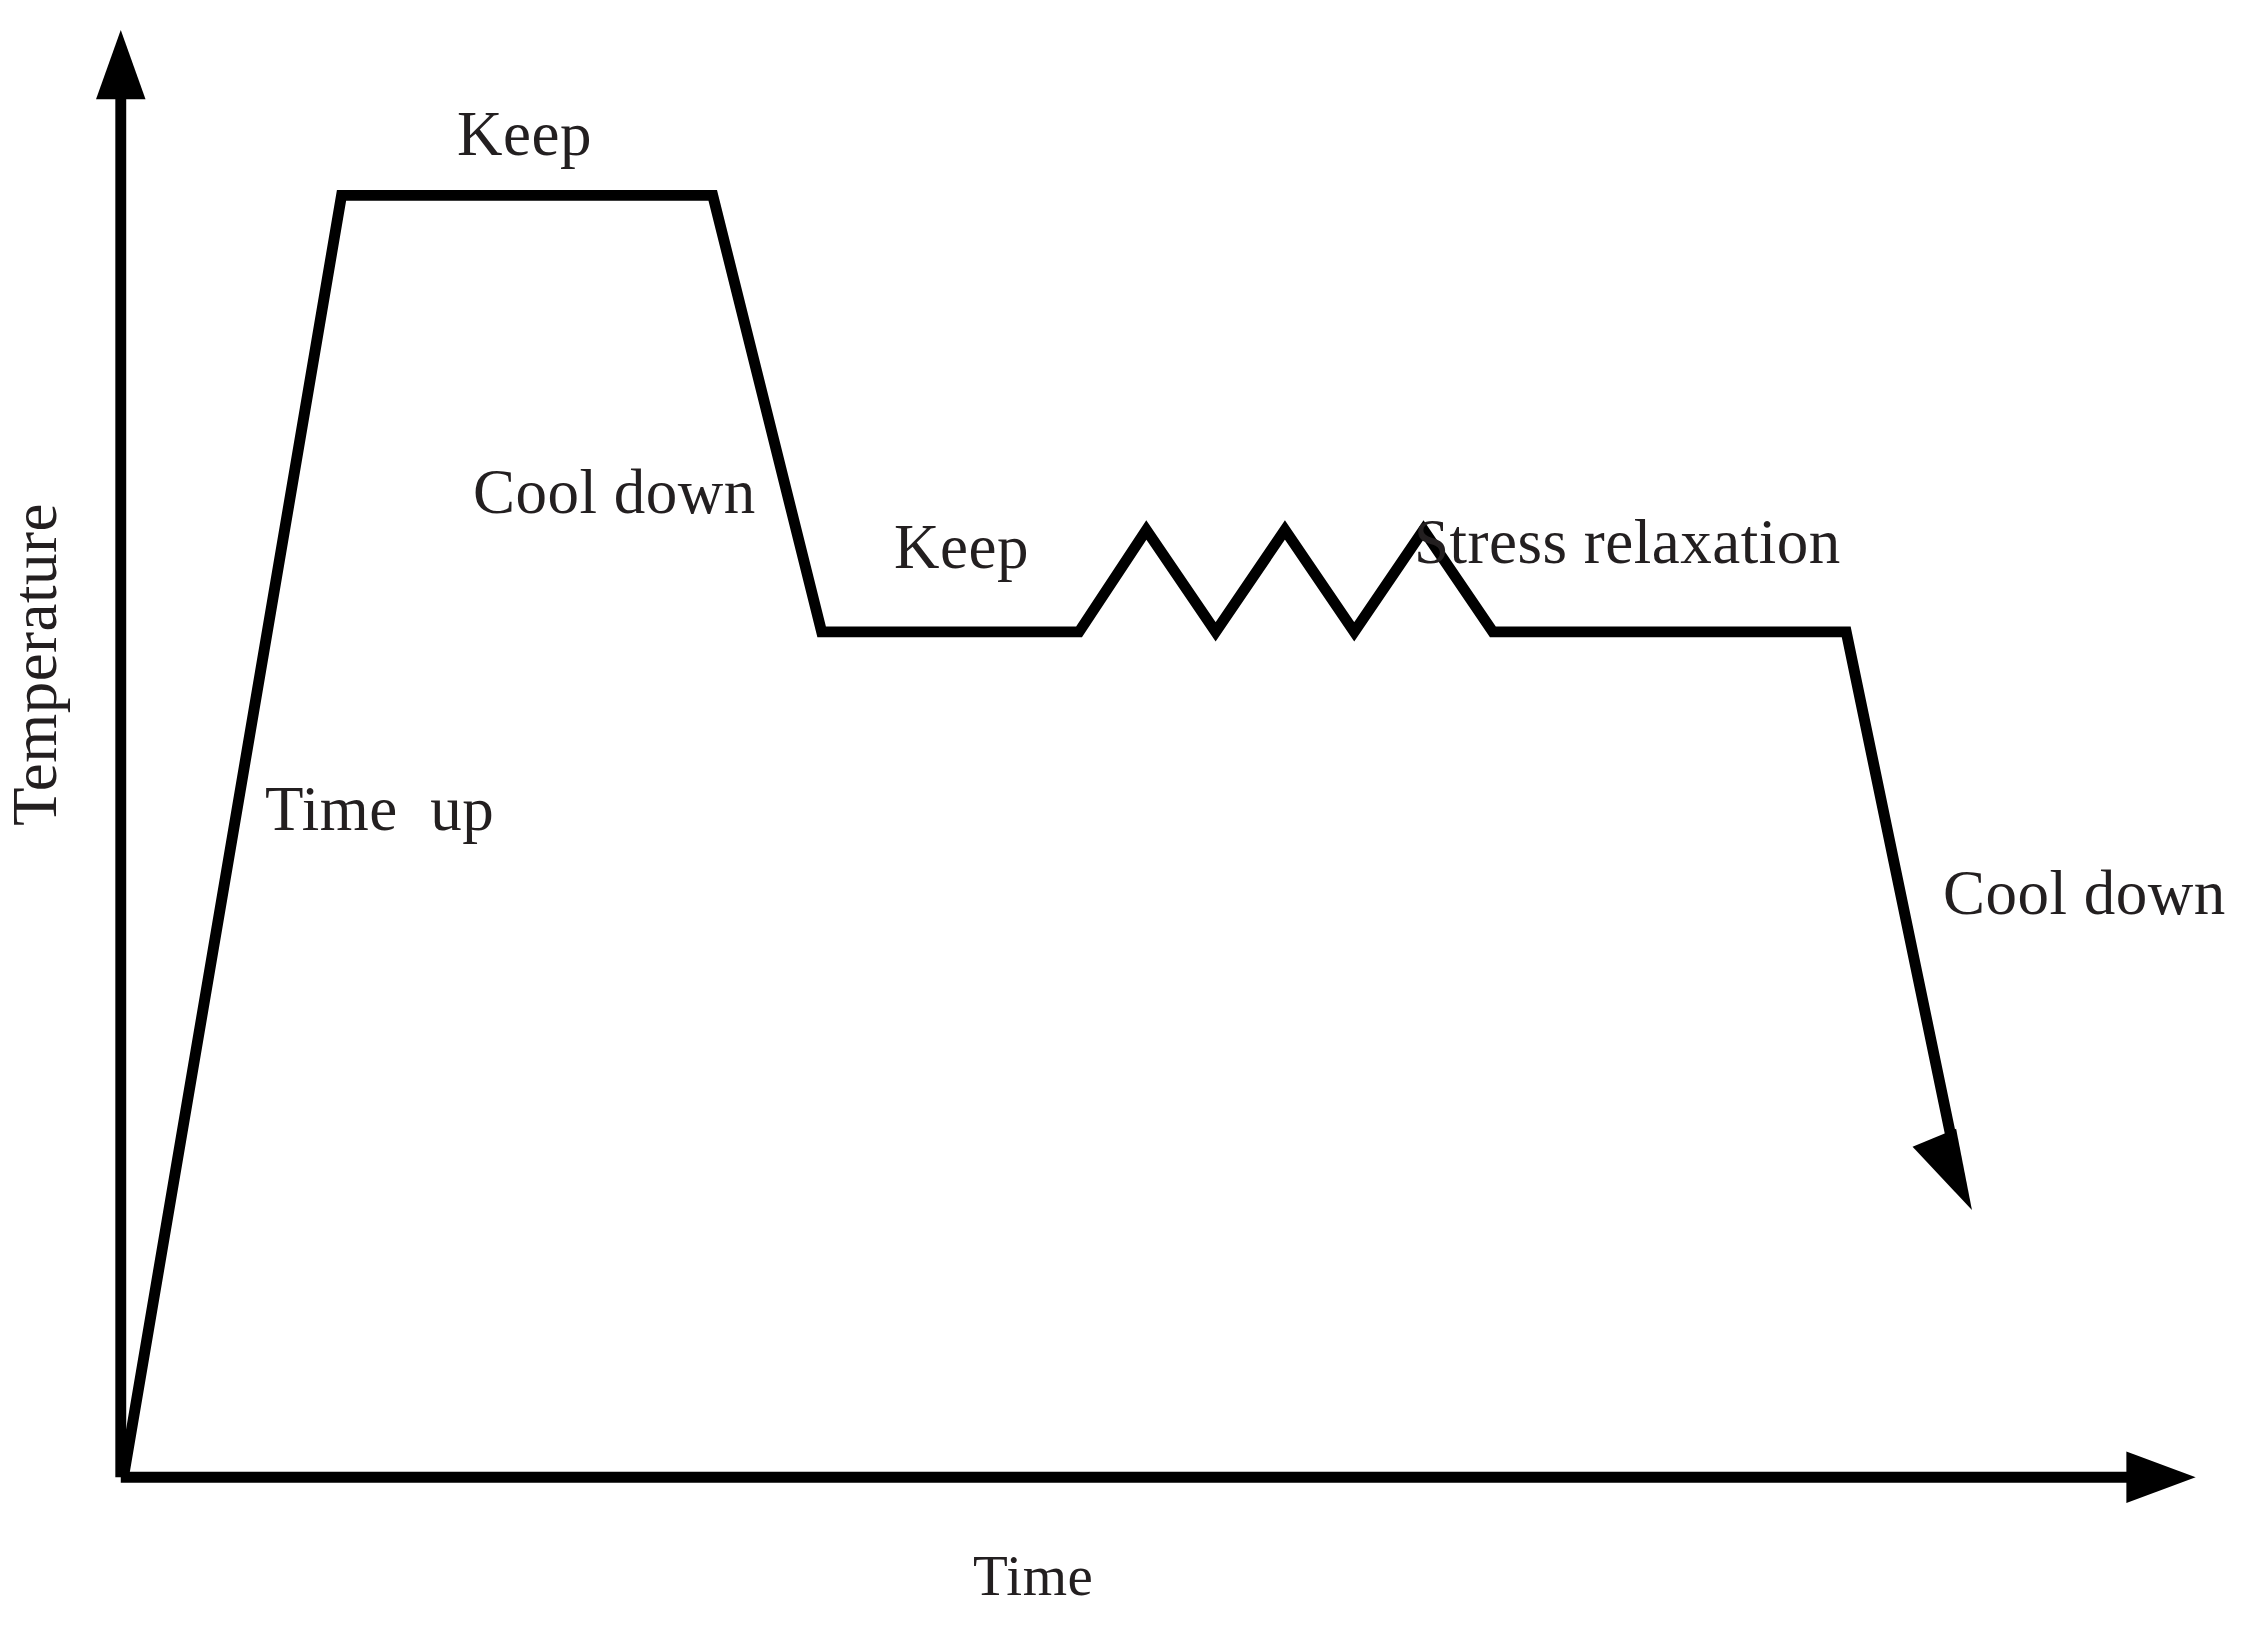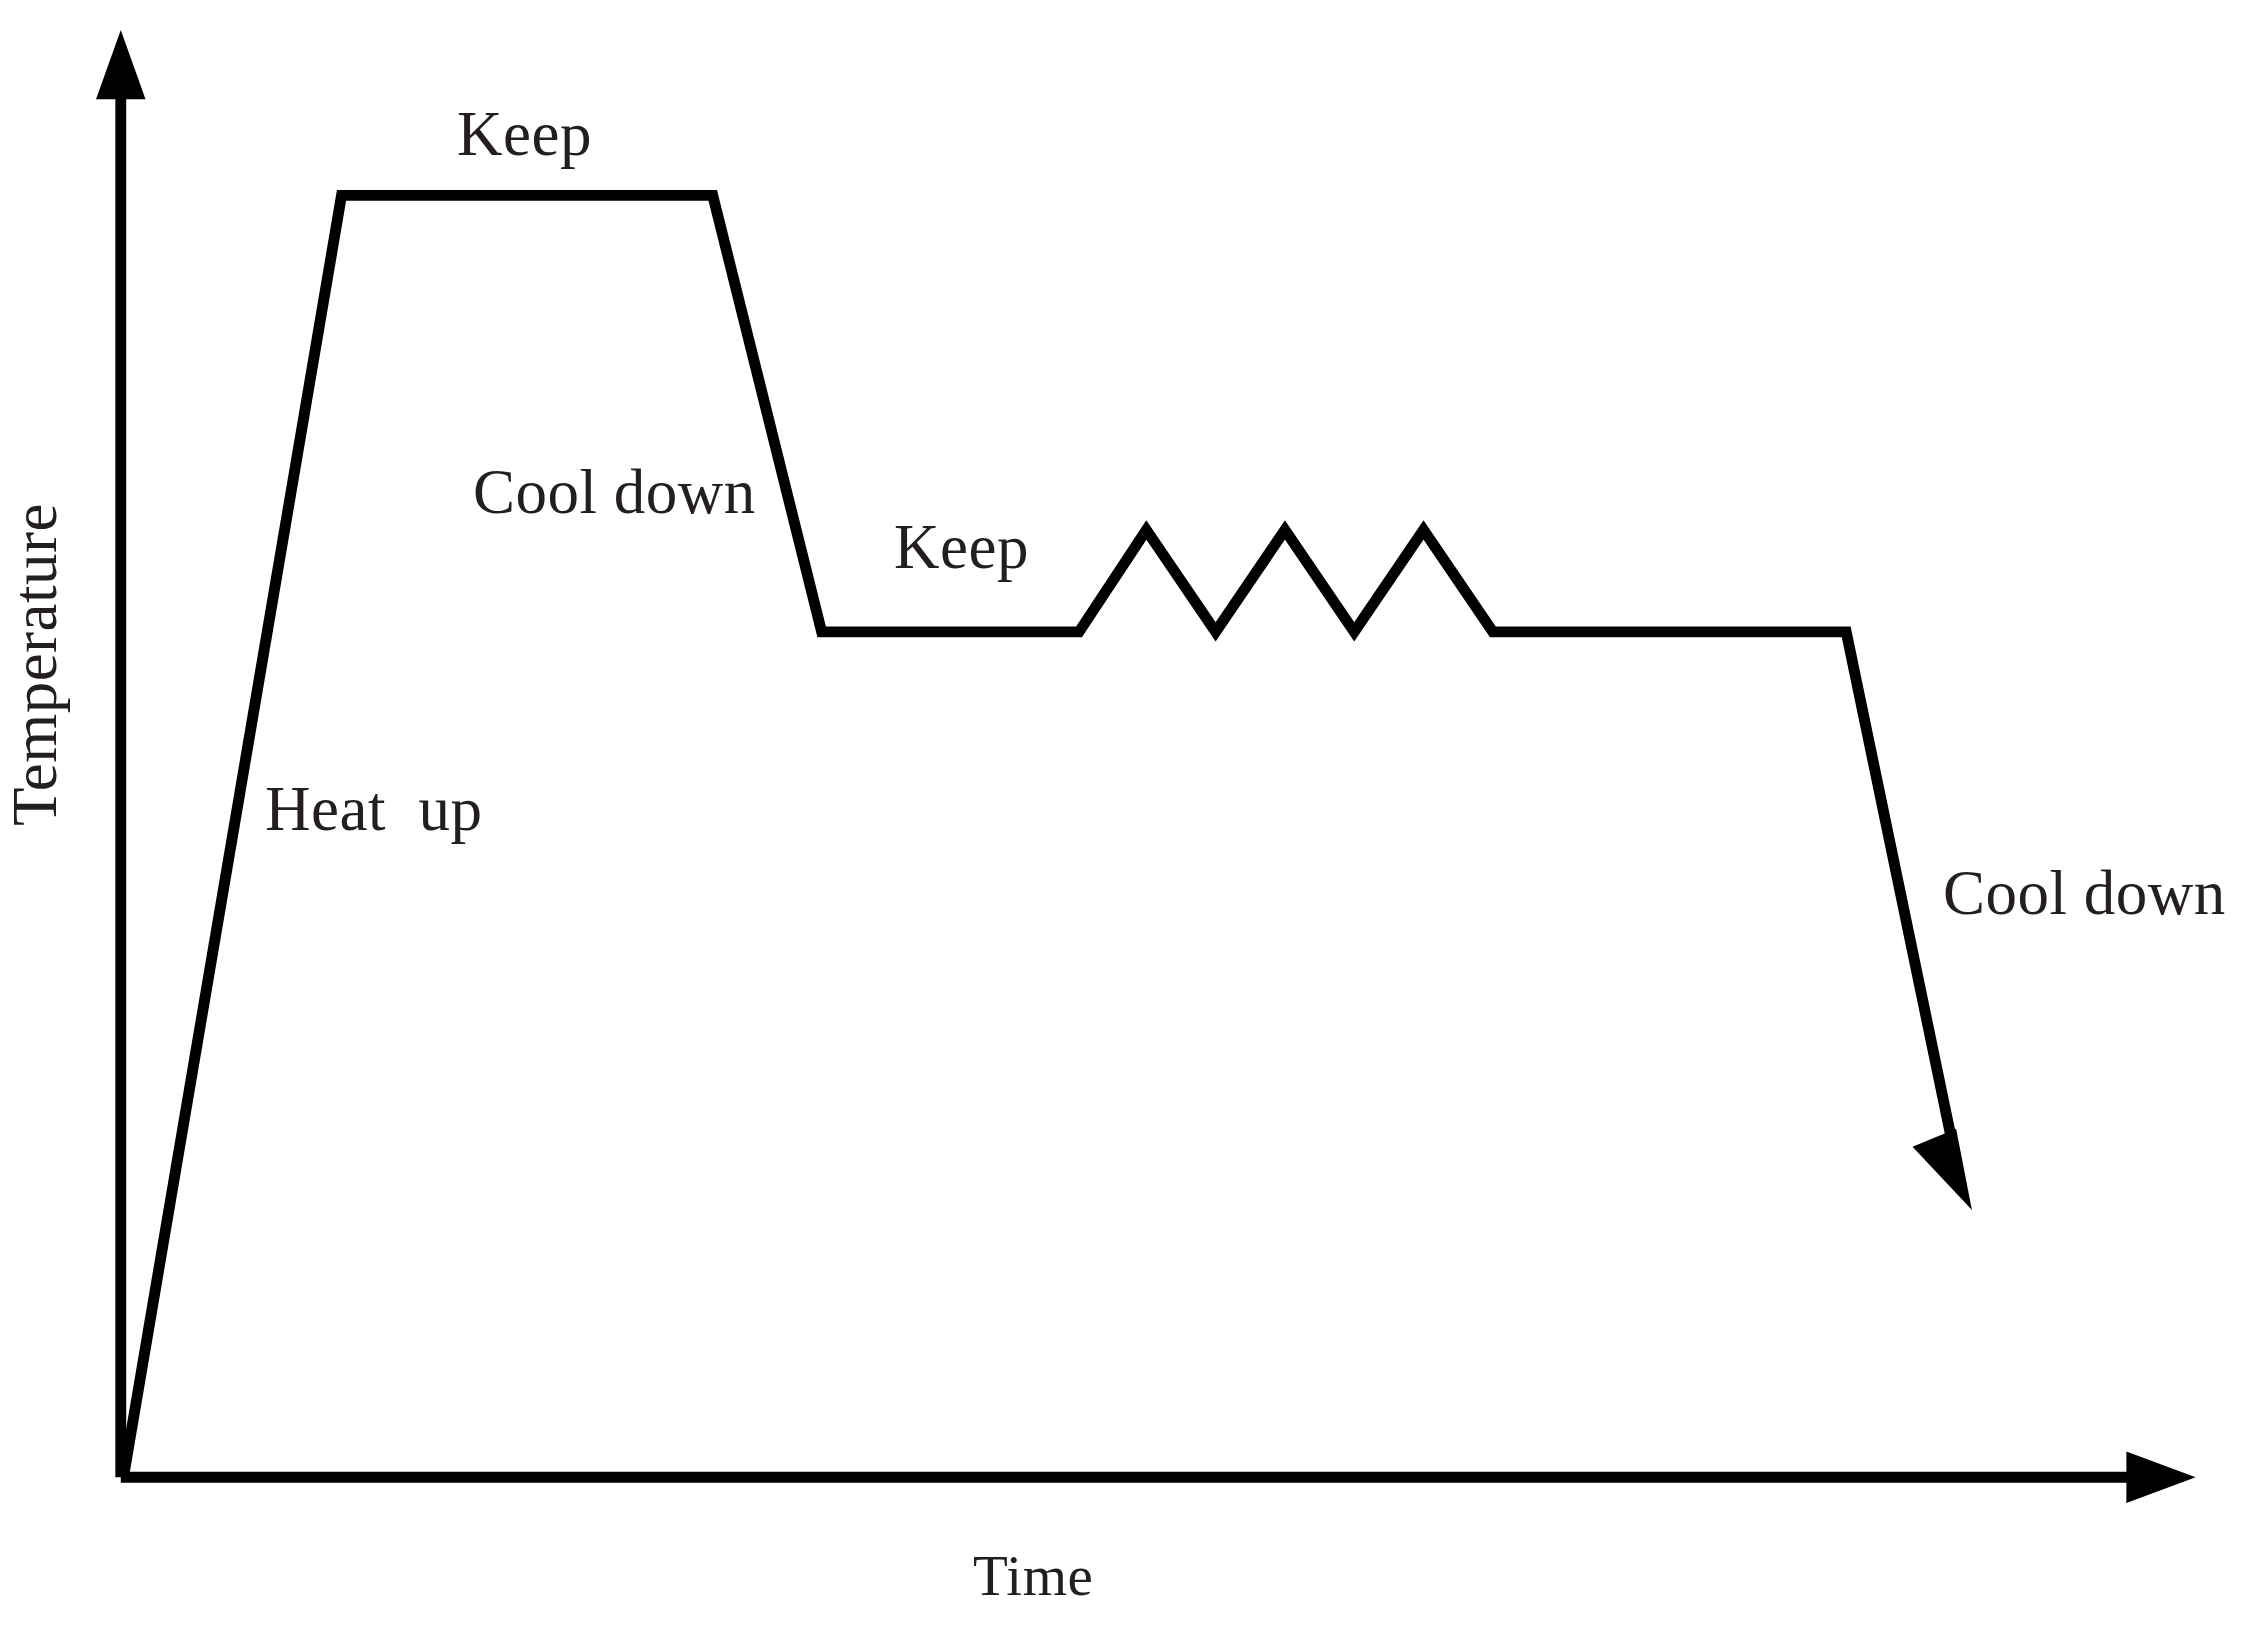--- a/index.html
+++ b/index.html
@@ -74,23 +74,24 @@
     </g>
 
   </svg>
 
   <div class="anno lbl-keep-top">Keep</div>
 
   <div class="anno lbl-cool-down-1">Cool down</div>
 
   <div class="anno lbl-keep-mid">Keep</div>
 
+  <div class="anno lbl-stress-relax">Stress relaxation</div>
 
 
-  <div class="anno lbl-heat-up">Heat  up</div>
+  <div class="anno lbl-heat-up">Time  up</div>
 
   <div class="anno lbl-cool-down-2">Cool down</div>
 
   <div class="anno lbl-xaxis-time">Time</div>
 
   <div class="anno lbl-yaxis-temp">Temperature</div>
 
 </div>
 
 

